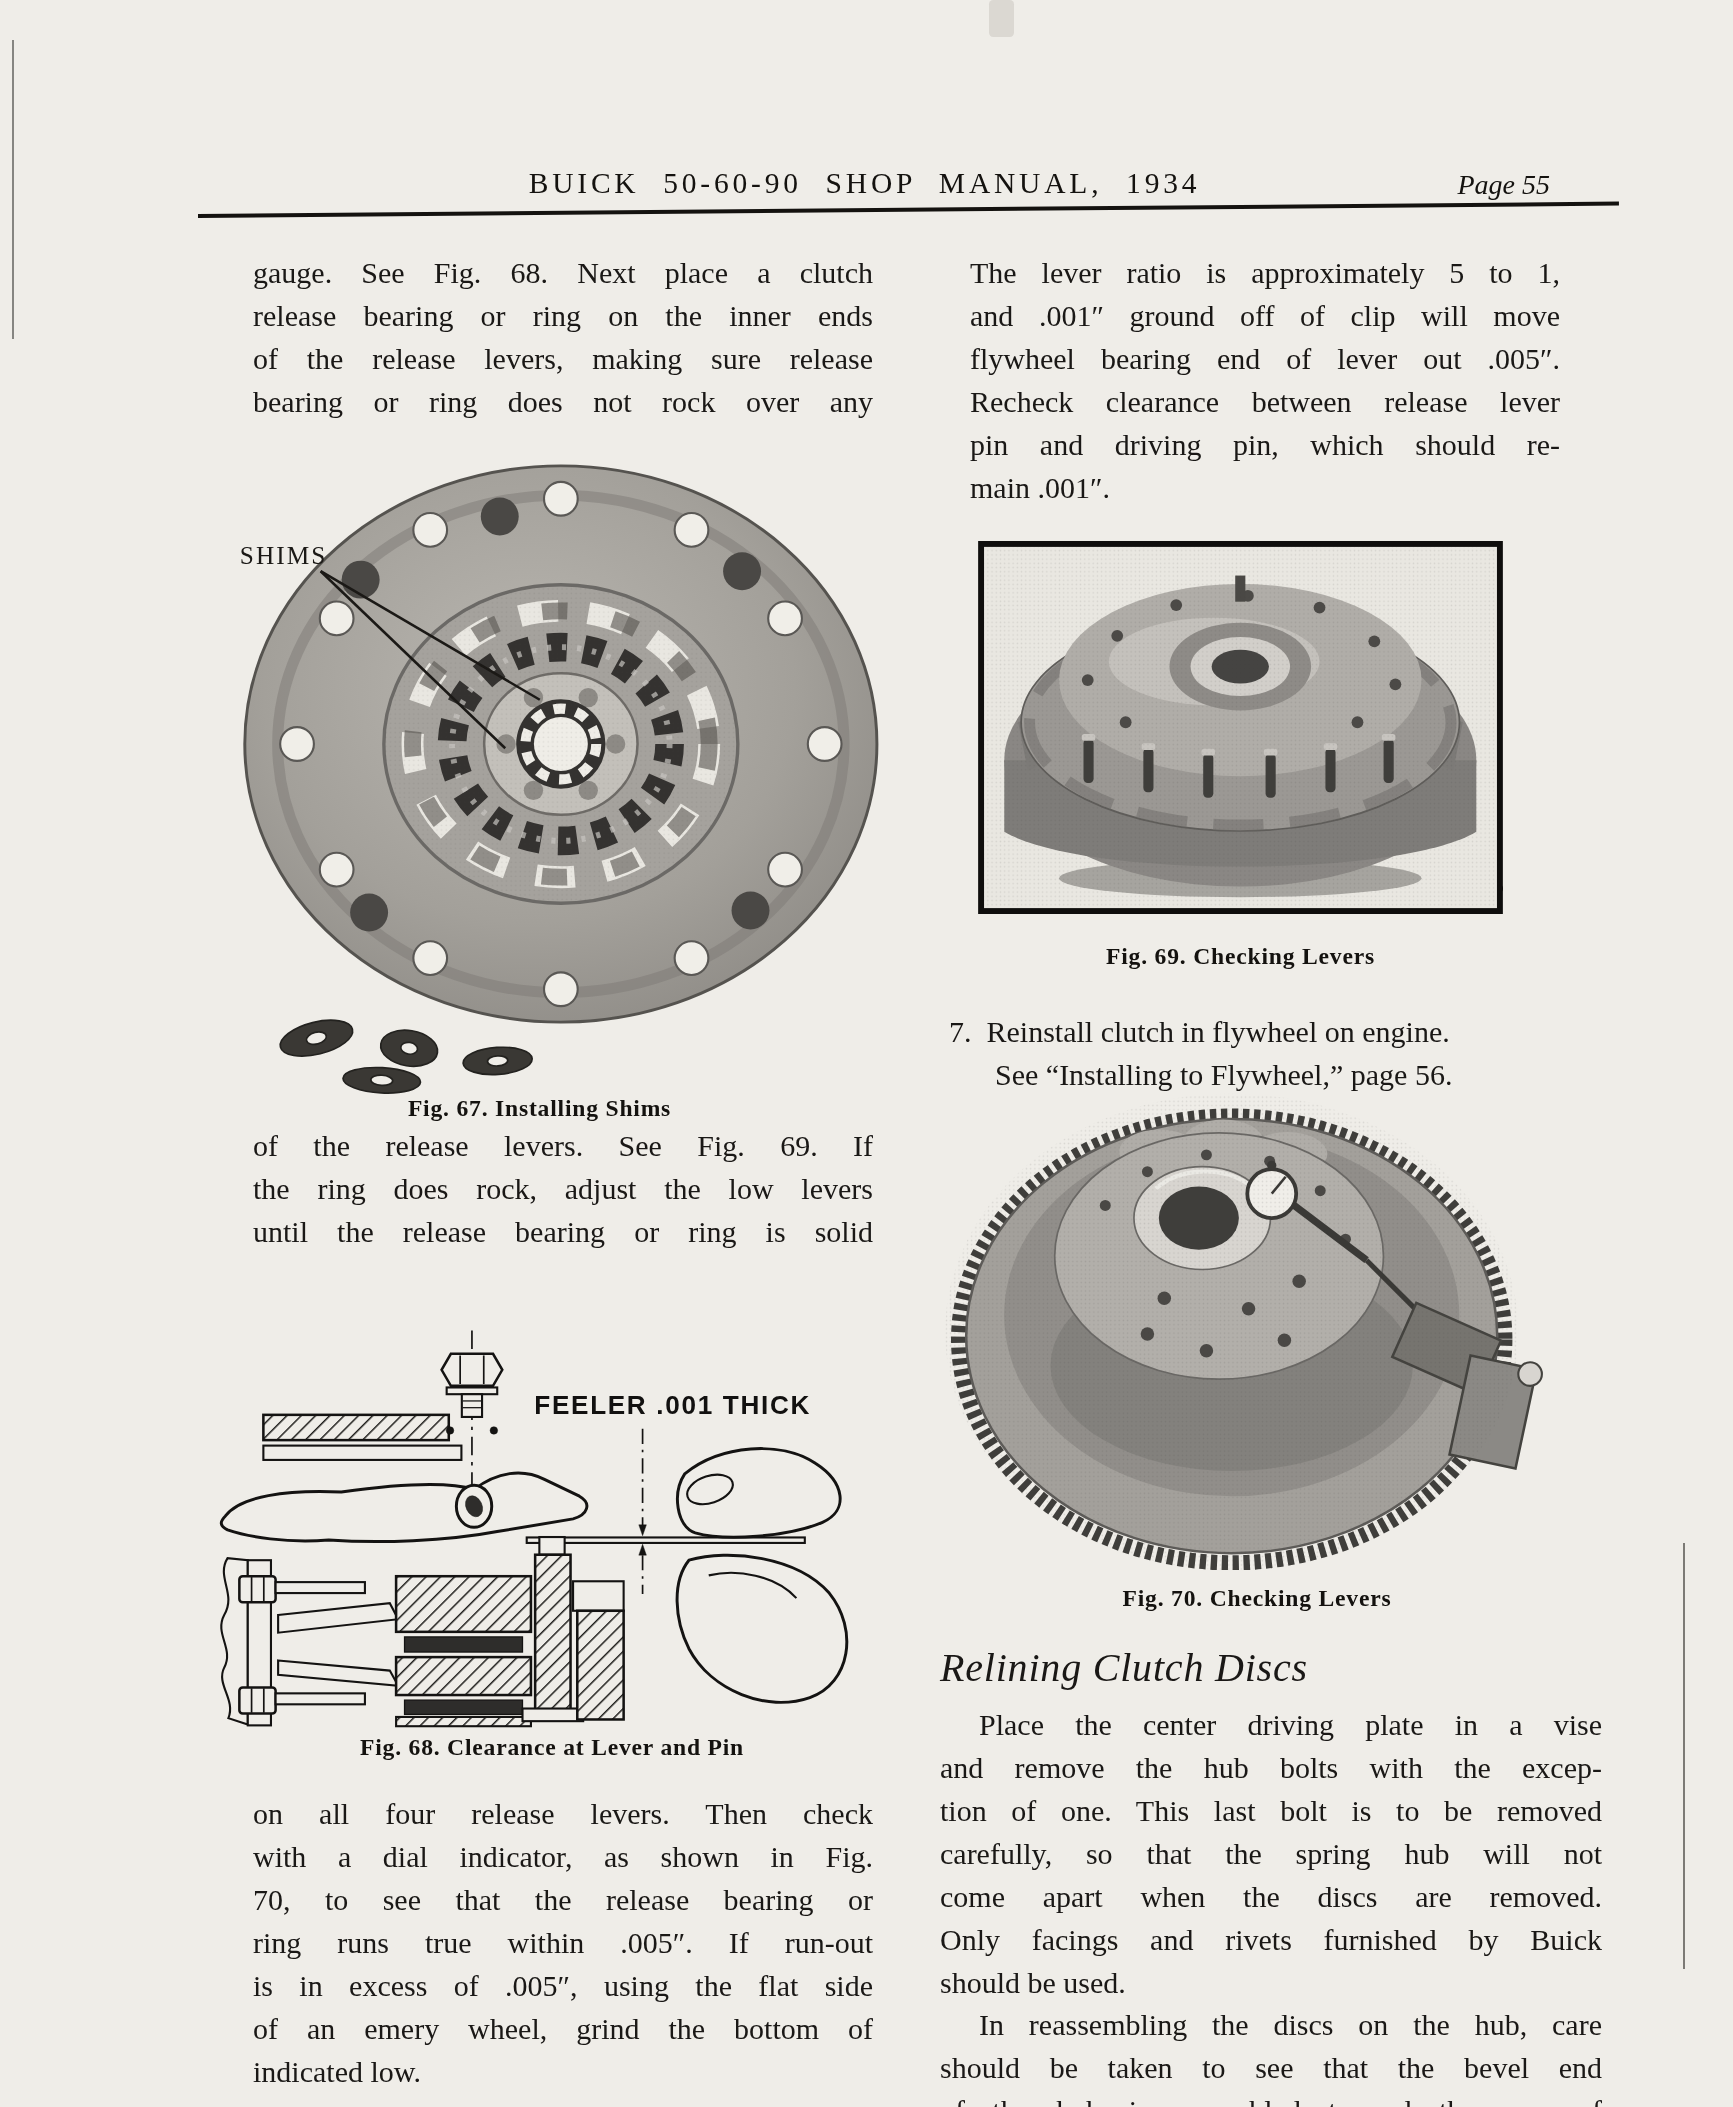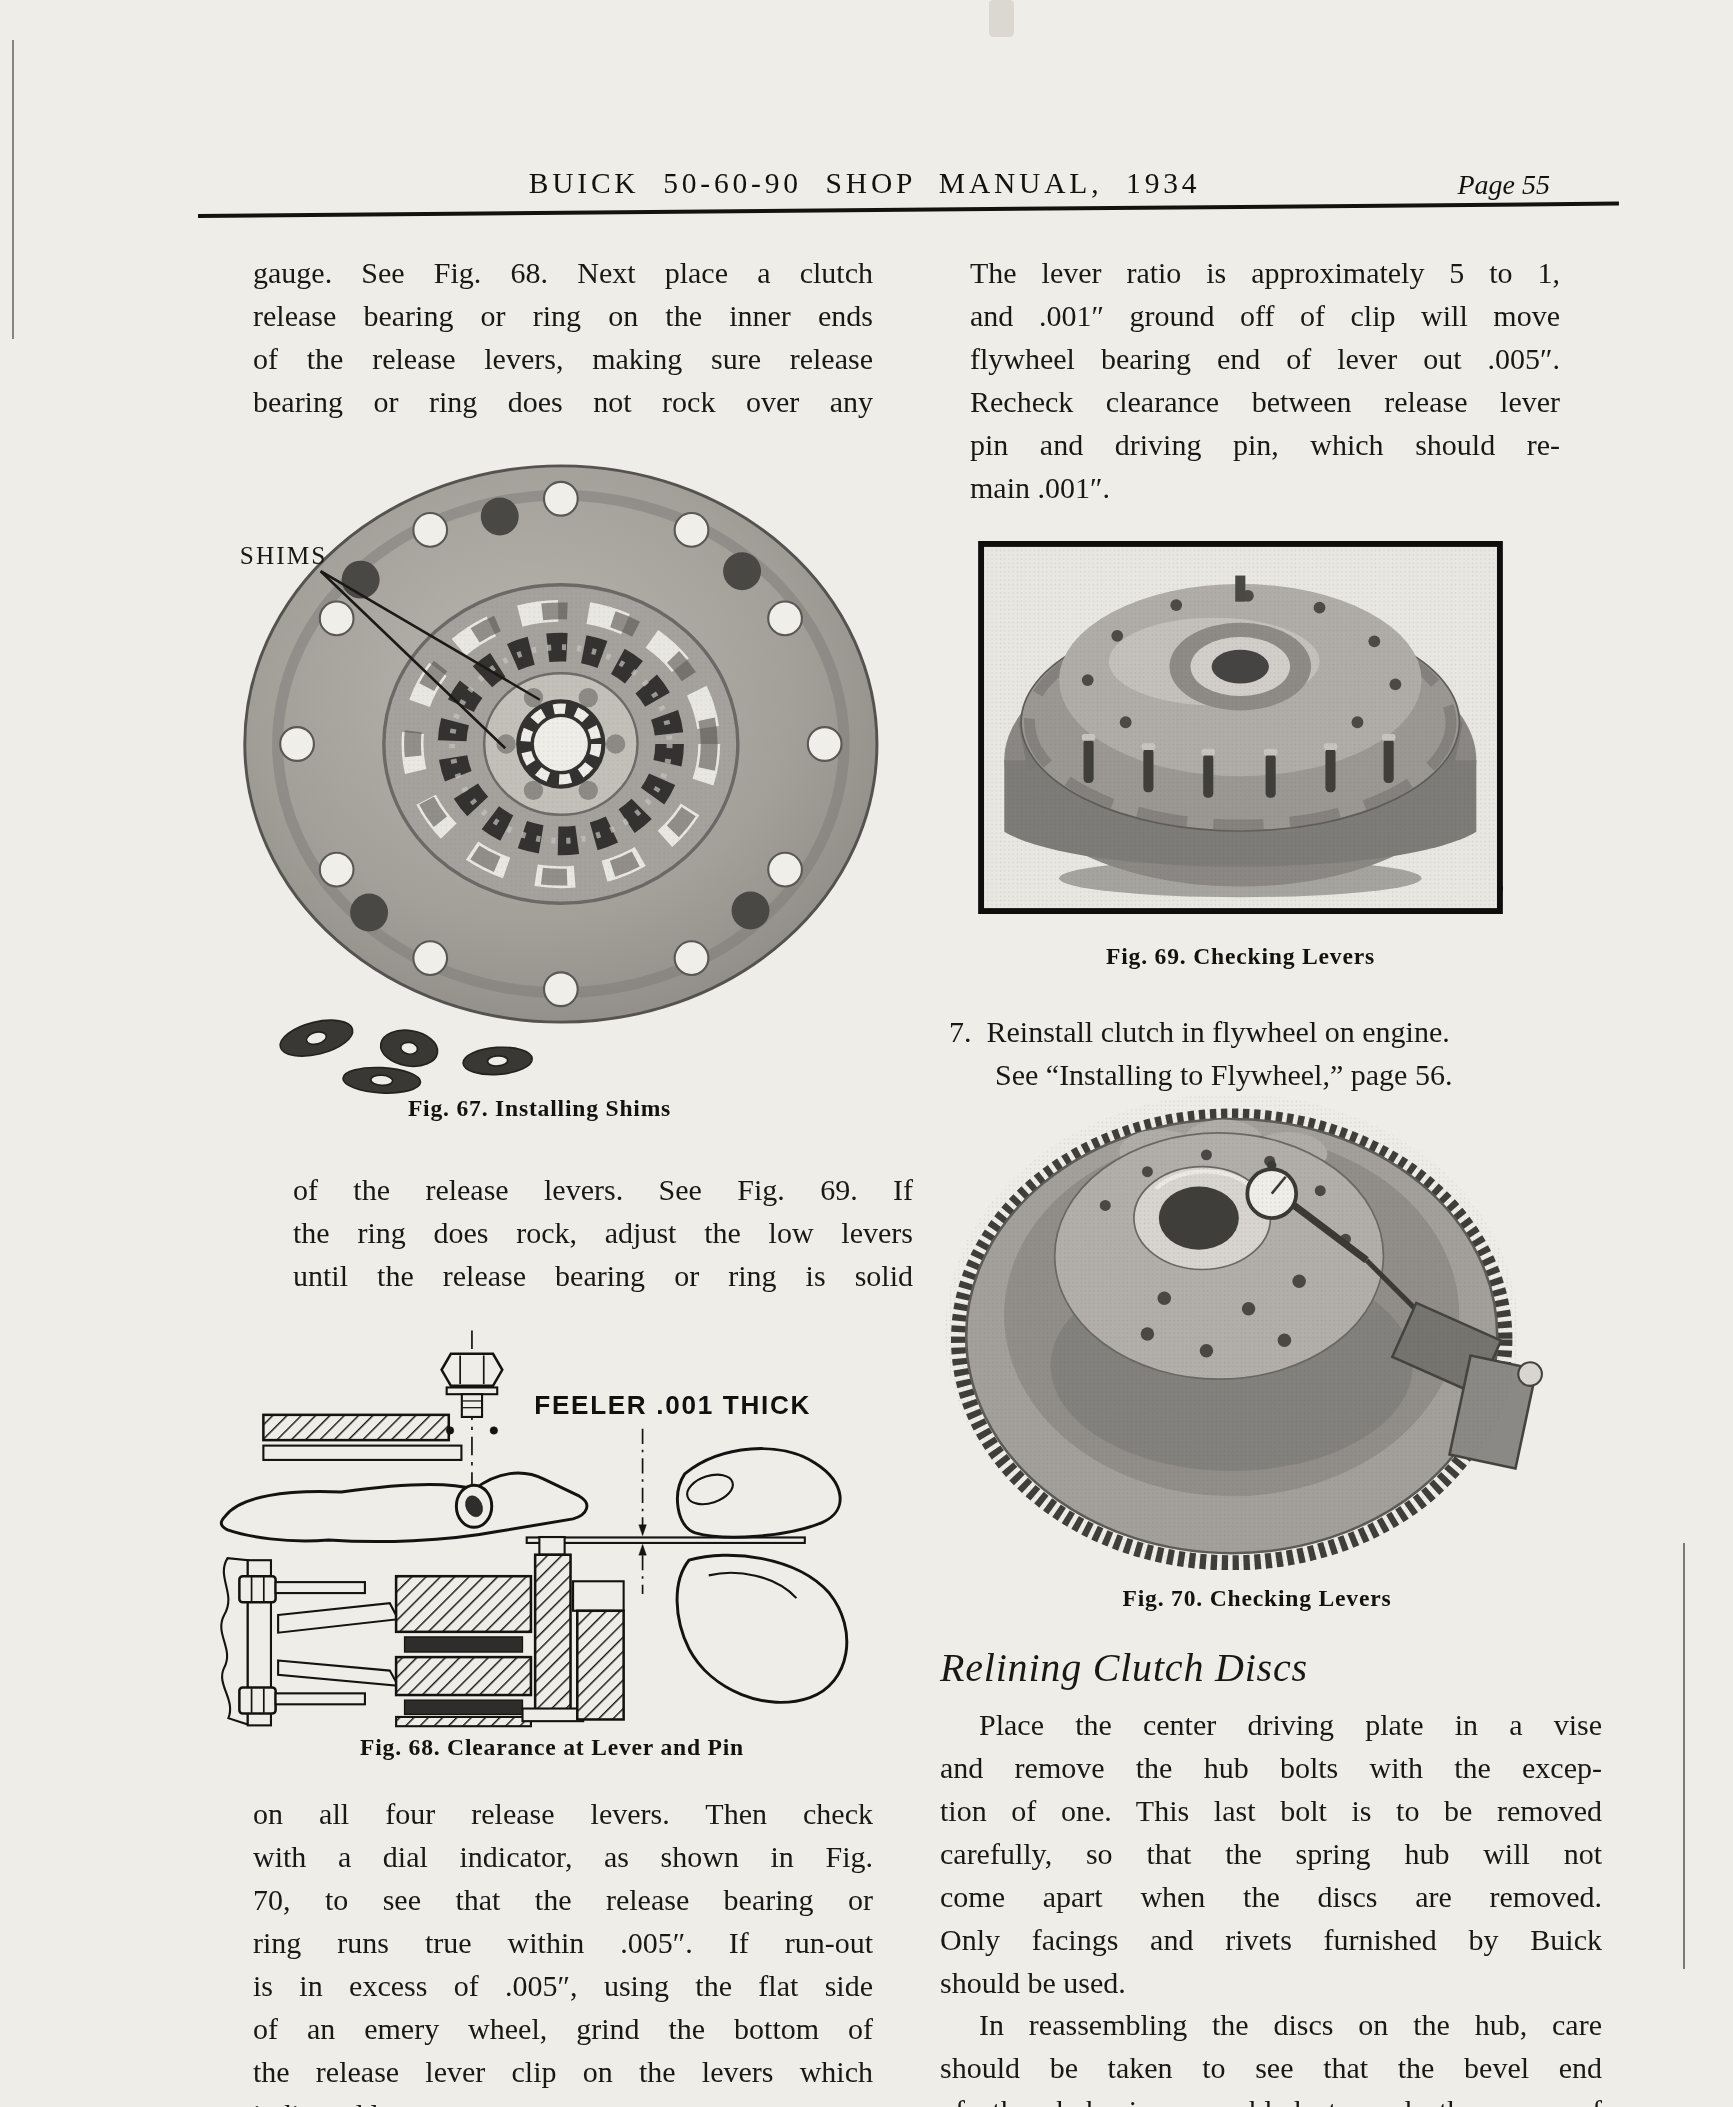--- a/index.html
+++ b/index.html
@@ -122,21 +122,21 @@
           <ellipse cx="730" cy="1442" rx="24" ry="12" fill="#efede8"></ellipse>
         </g>
       <g transform="rotate(3 455 1488)">
           <ellipse cx="455" cy="1488" rx="92" ry="30"></ellipse>
           <ellipse cx="455" cy="1488" rx="26" ry="12" fill="#efede8"></ellipse>
         </g>
     </g>
   </svg>
   <div class="caption" style="left:181px;top:1095px;width:717px;">Fig. 67. Installing Shims</div>
 
-  <div class="para" style="left:253px;top:1168px;width:620px;margin-left:40px;">
+  <div class="para" style="left:253px;top:1124px;width:620px;">
     <span class="ln j">of the release levers. See Fig. 69. If</span>
     <span class="ln j">the ring does rock, adjust the low levers</span>
     <span class="ln j">until the release bearing or ring is solid</span>
   </div>
 
   <svg class="abs" style="left:177px;top:1324px;" width="750" height="405" viewBox="0 0 1780 960">
     <defs>
       <pattern id="h68" width="24" height="24" patternUnits="userSpaceOnUse" patternTransform="rotate(45)">
         <rect width="24" height="24" fill="#efede8"></rect>
         <line x1="0" y1="0" x2="0" y2="24" stroke="#1d1c1a" stroke-width="7"></line>
@@ -206,21 +206,20 @@
   </svg>
   <div class="caption" style="left:177px;top:1734px;width:750px;">Fig. 68. Clearance at Lever and Pin</div>
 
   <div class="para" style="left:253px;top:1792px;width:620px;">
     <span class="ln j">on all four release levers. Then check</span>
     <span class="ln j">with a dial indicator, as shown in Fig.</span>
     <span class="ln j">70, to see that the release bearing or</span>
     <span class="ln j">ring runs true within .005″. If run-out</span>
     <span class="ln j">is in excess of .005″, using the flat side</span>
     <span class="ln j">of an emery wheel, grind the bottom of</span>
-    <span class="ln j">the release lever clip on the levers which</span>
     <span class="ln l">indicated low.</span>
   </div>
 
   <div class="para" style="left:970px;top:251px;width:590px;">
     <span class="ln j">The lever ratio is approximately 5 to 1,</span>
     <span class="ln j">and .001″ ground off of clip will move</span>
     <span class="ln j">flywheel bearing end of lever out .005″.</span>
     <span class="ln j">Recheck clearance between release lever</span>
     <span class="ln j">pin and driving pin, which should re-</span>
     <span class="ln l">main .001″.</span>

